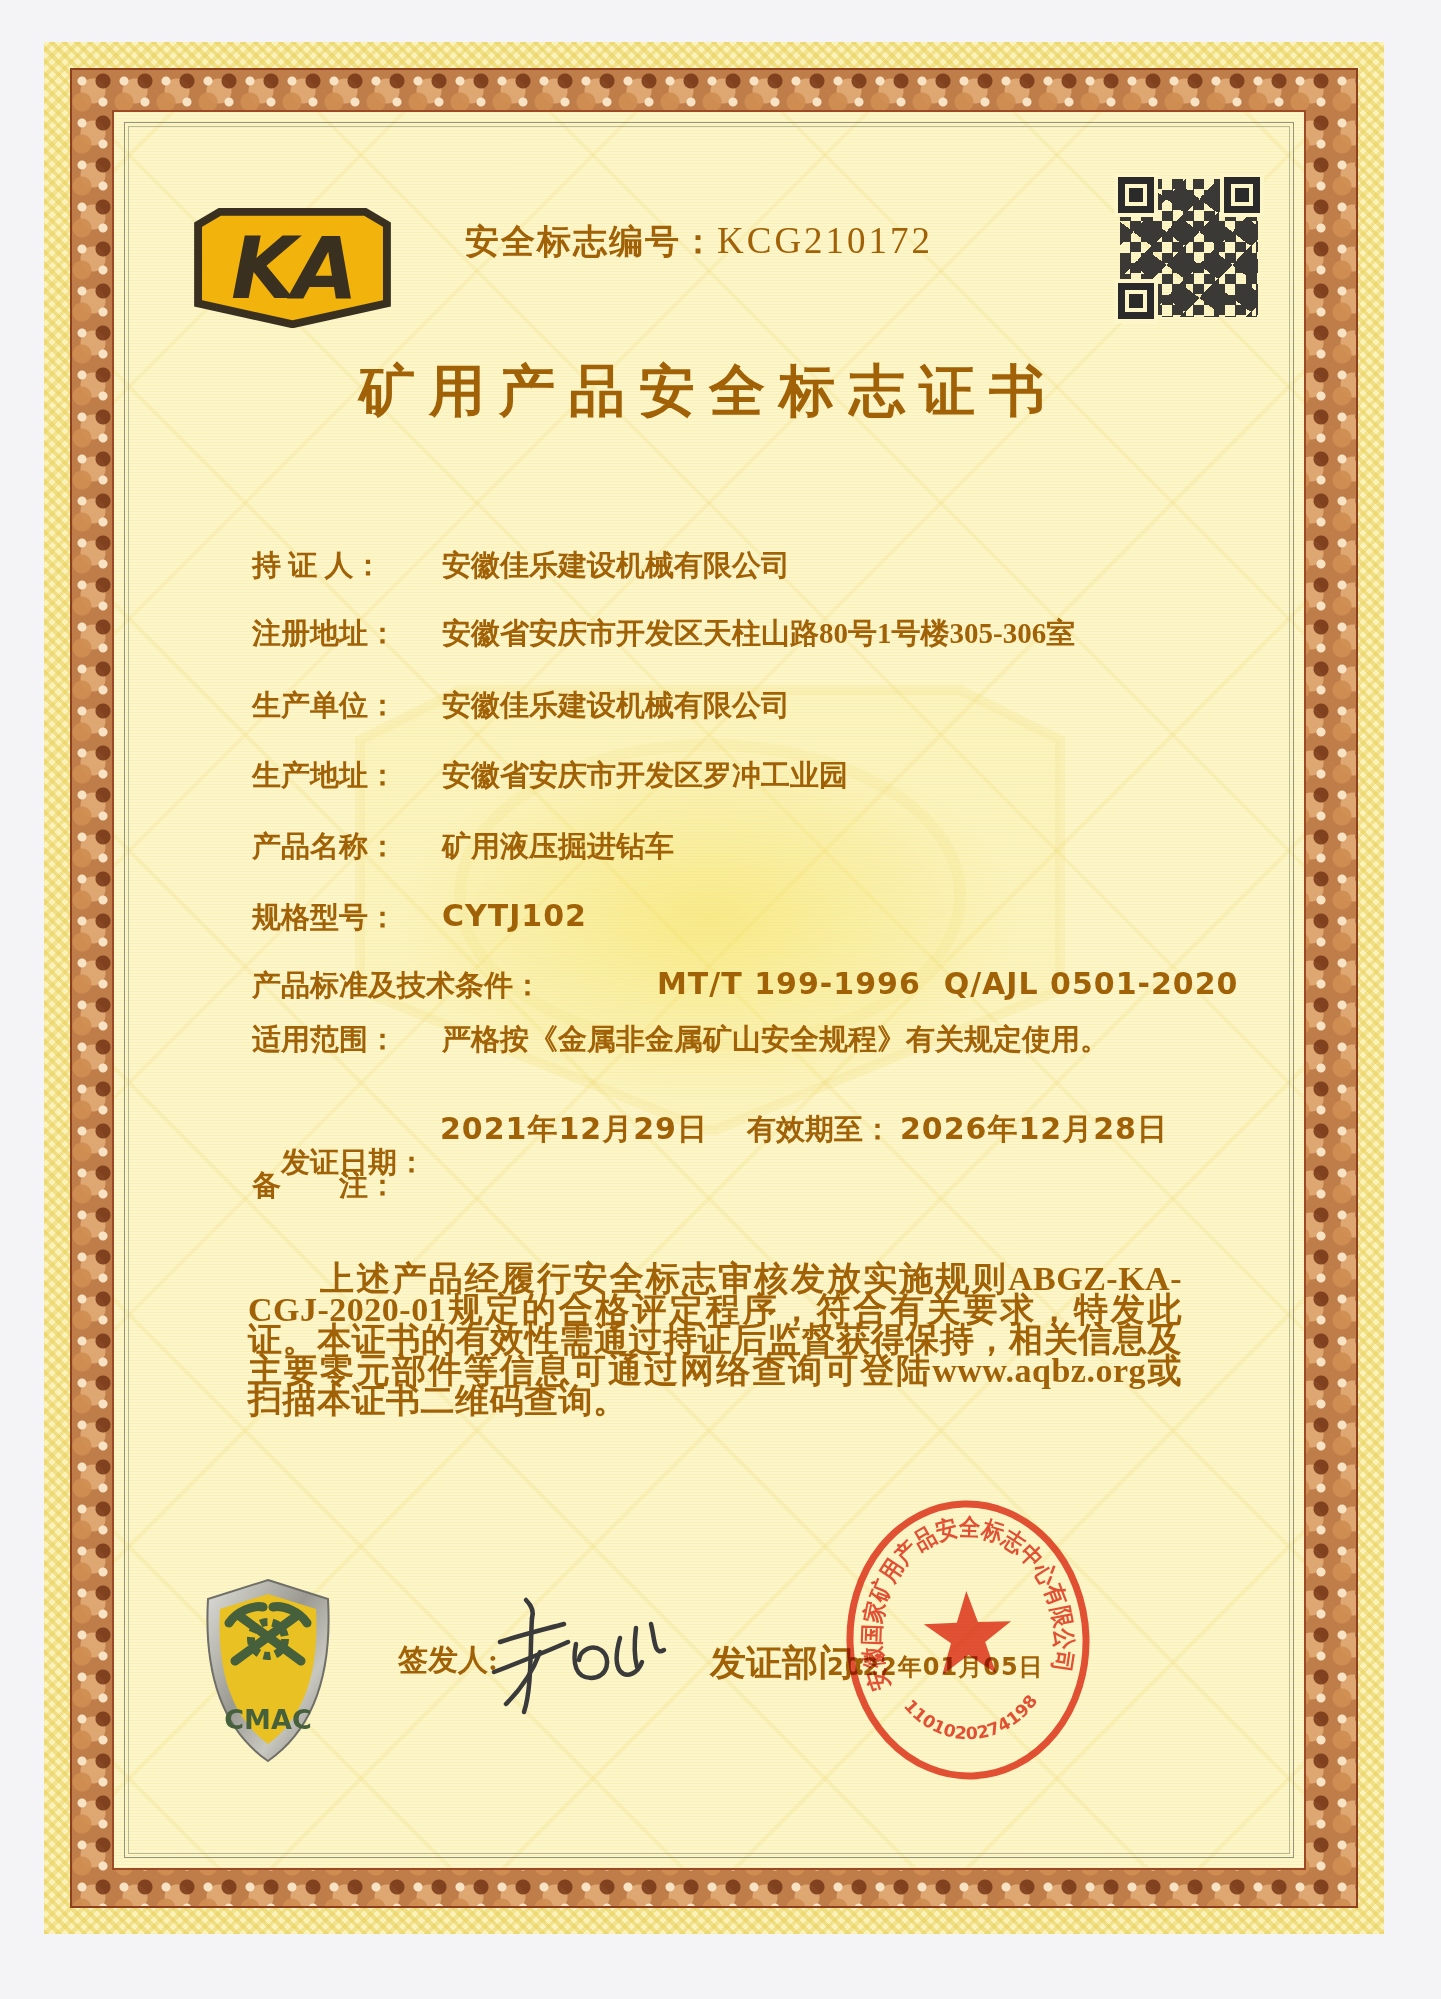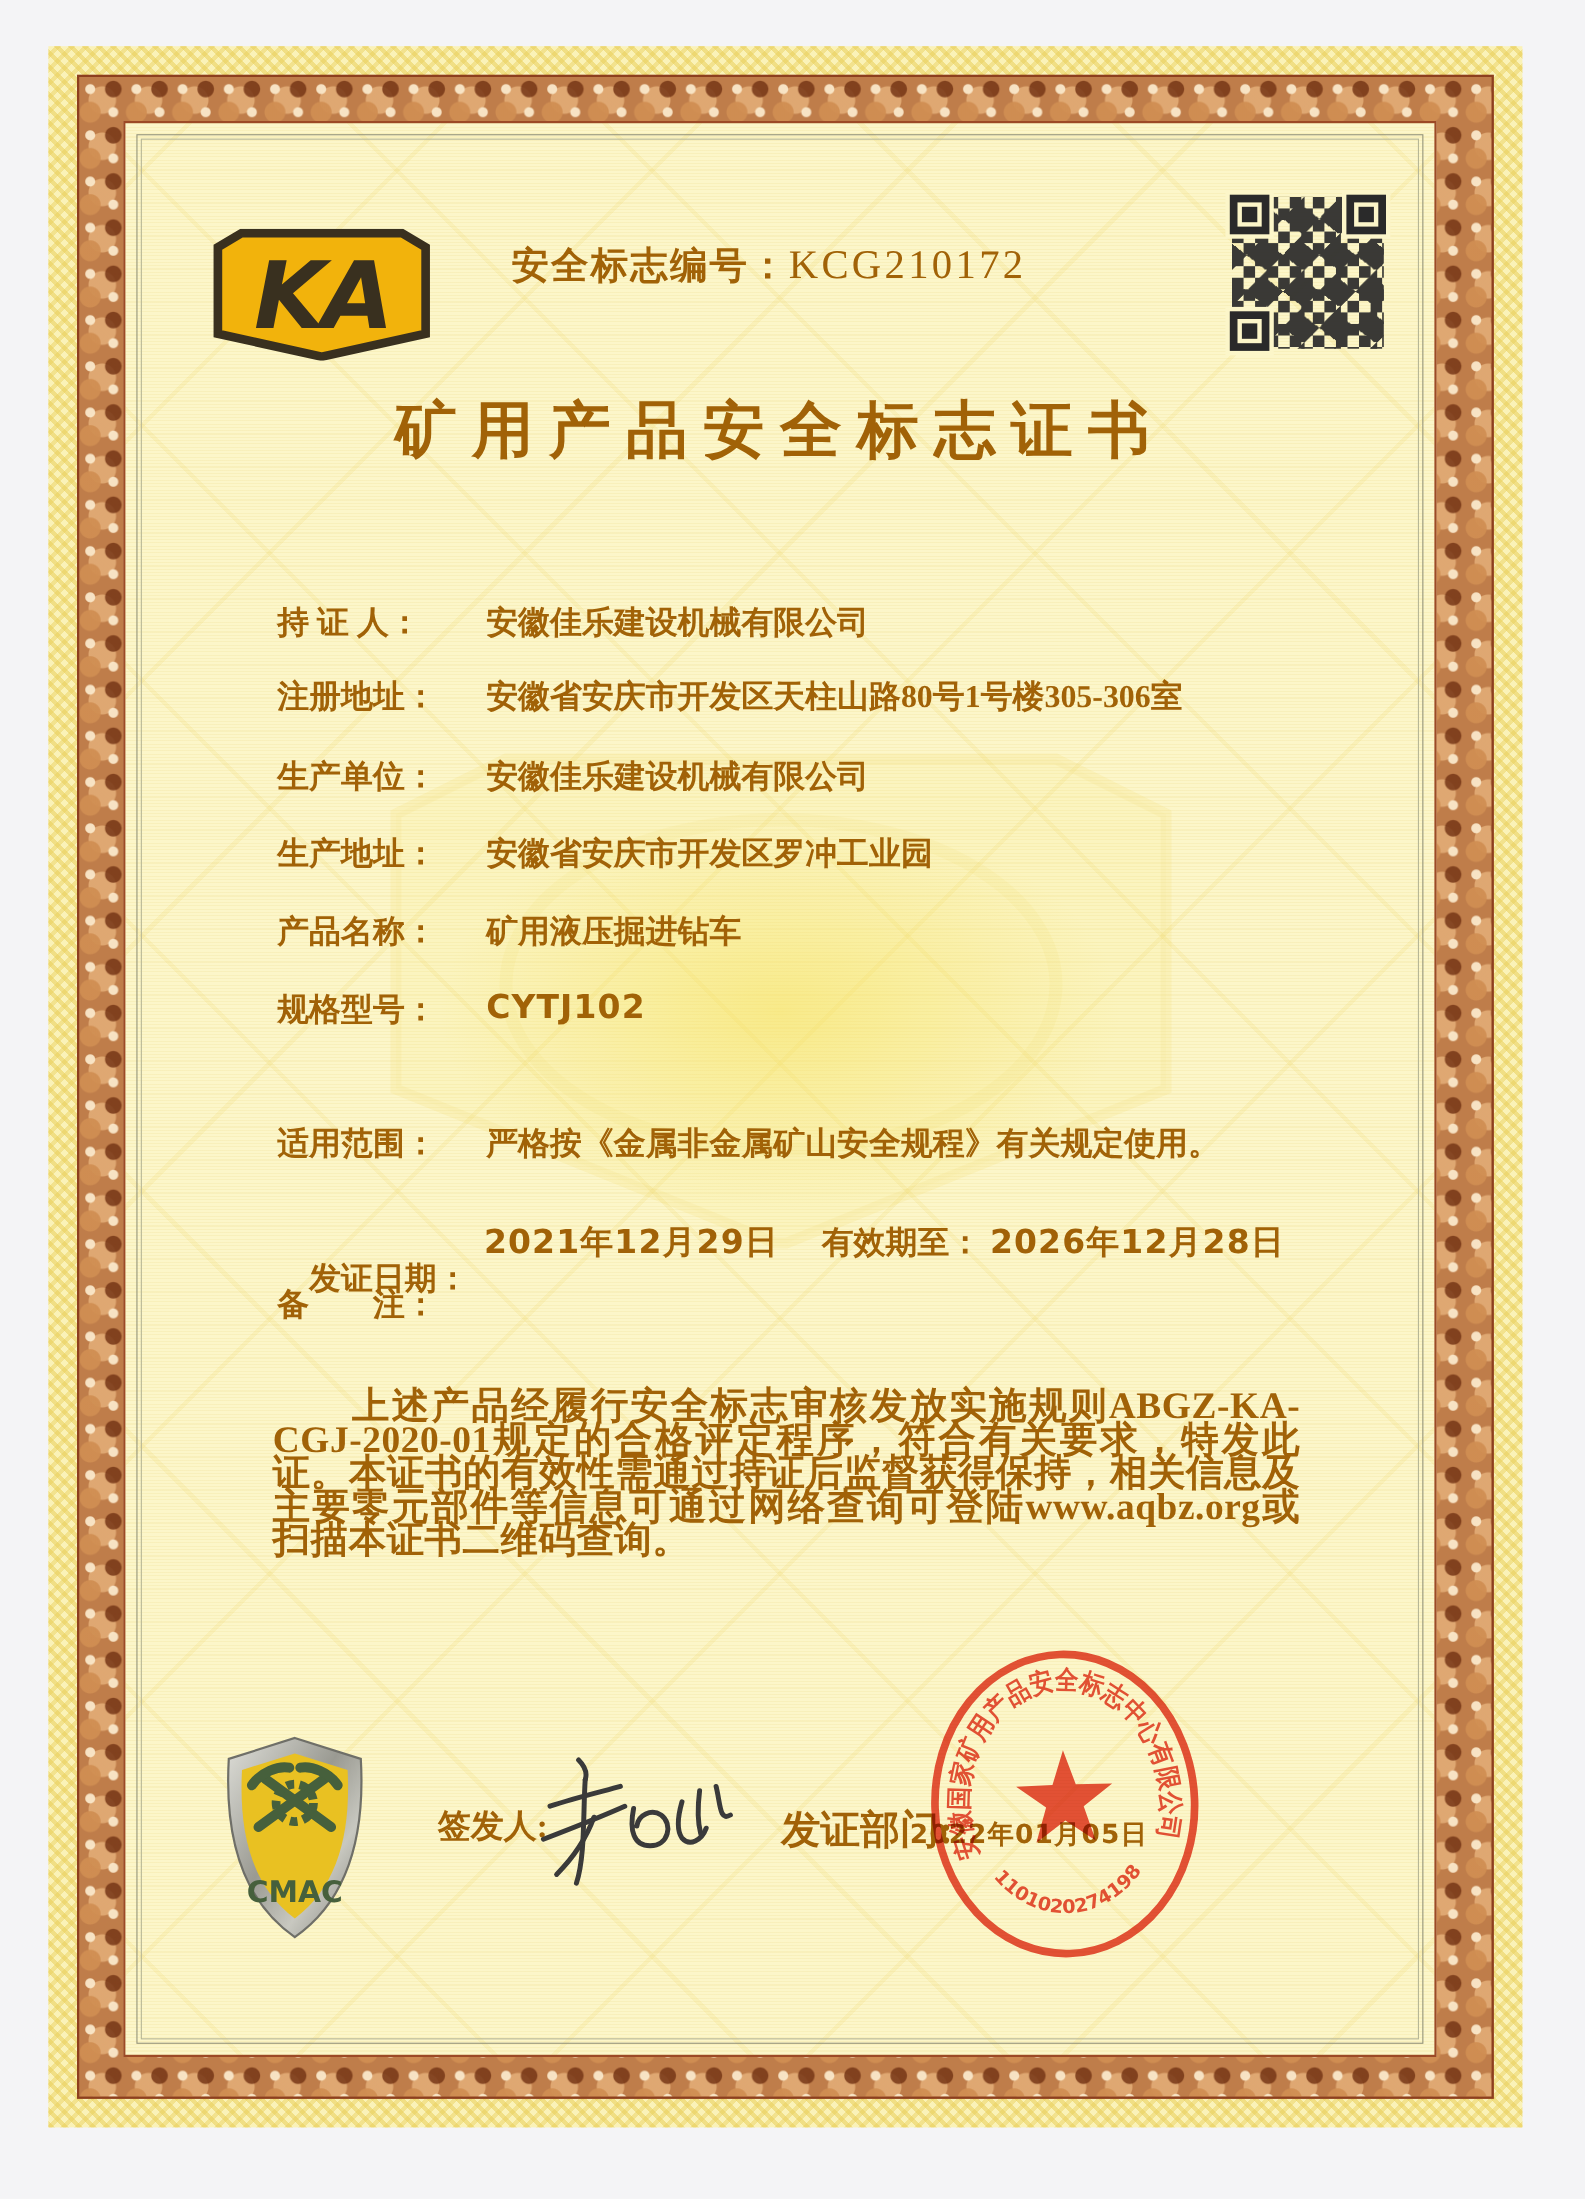--- a/index.html
+++ b/index.html
@@ -132,20 +132,21 @@
   </div>
 
   <div class="main-title">矿用产品安全标志证书</div>
 
   <div class="row r1"><span>持 证 人：</span><span class="val">安徽佳乐建设机械有限公司</span></div>
   <div class="row r2"><span>注册地址：</span><span class="val">安徽省安庆市开发区天柱山路80号1号楼305-306室</span></div>
   <div class="row r3"><span>生产单位：</span><span class="val">安徽佳乐建设机械有限公司</span></div>
   <div class="row r4"><span>生产地址：</span><span class="val">安徽省安庆市开发区罗冲工业园</span></div>
   <div class="row r5"><span>产品名称：</span><span class="val">矿用液压掘进钻车</span></div>
   <div class="row r6"><span>规格型号：</span><span class="val sans">CYTJ102</span></div>
+  <div class="row r7"><span>产品标准及技术条件：</span><span class="val wide sans">MT/T 199-1996  Q/AJL 0501-2020</span></div>
   <div class="row r8"><span>适用范围：</span><span class="val">严格按《金属非金属矿山安全规程》有关规定使用。</span></div>
 
   <div class="dates-row">
     <span>发证日期：</span>
     <span class="v1 sans">2021年12月29日</span>
     <span class="l2">有效期至：</span>
     <span class="v2 sans">2026年12月28日</span>
   </div>
   <div class="remark-row">备　　注：</div>
 

